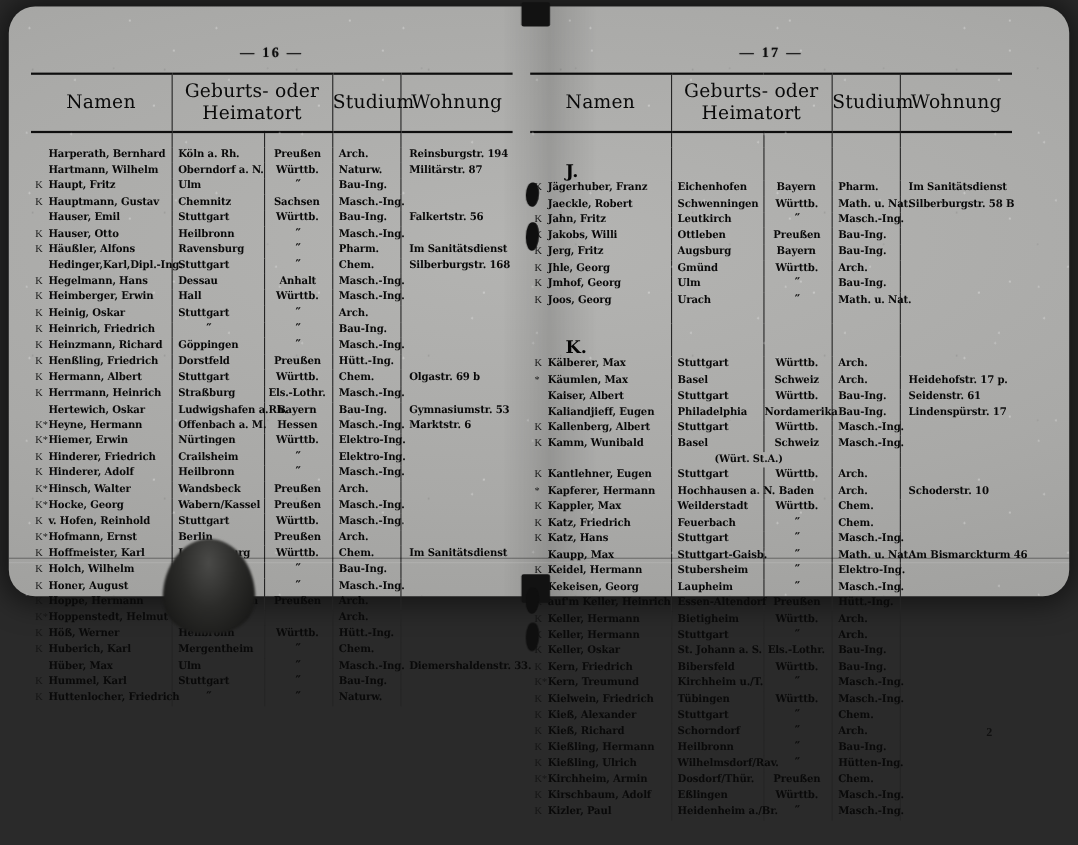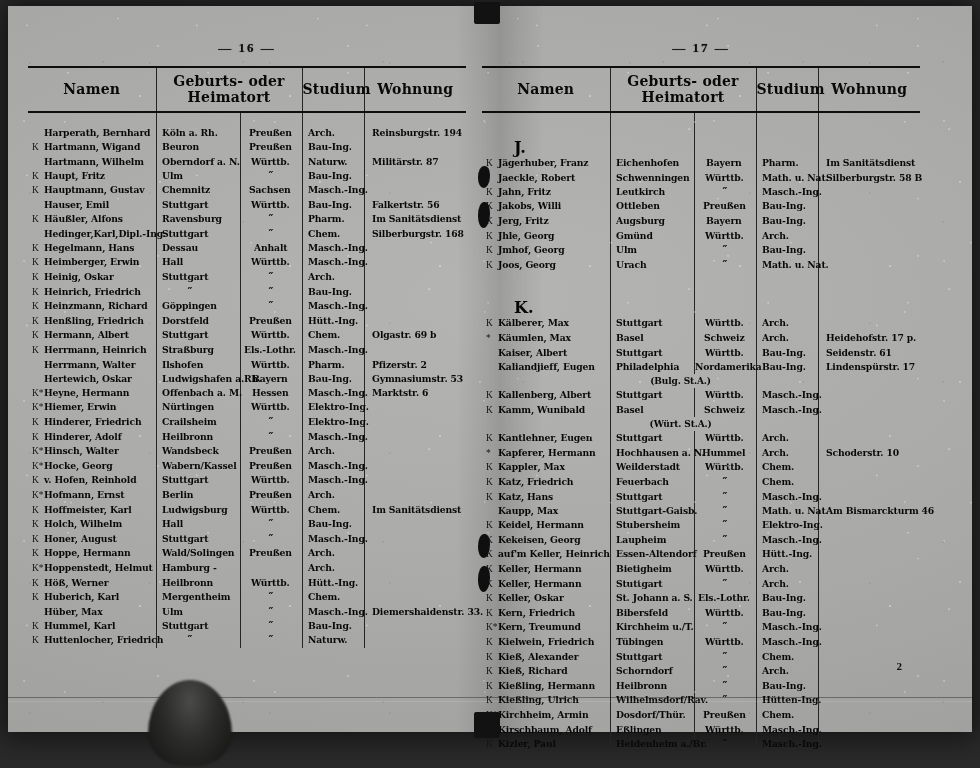--- a/index.html
+++ b/index.html
@@ -15,24 +15,25 @@
     background: #2a2a2a;
     font-family: "DejaVu Serif", serif;
   }
 
   
   #page-surface {
     position: absolute;
     left: 8px;
     top: 6px;
     width: 964px;
-    height: 726px;
+    height: 536px;
     background:
       radial-gradient(ellipse 120% 80% at 50% 40%, #b4b4b2 0%, #a9a9a7 55%, #9d9d9b 100%);
     box-shadow: 0 0 26px 6px rgba(0,0,0,0.55);
+    border-radius: 24px;
   }
   
   #grain {
     position: absolute;
     inset: 0;
     pointer-events: none;
     opacity: .5;
     background-image:
       radial-gradient(circle at 11% 13%, rgba(255,255,255,.75) 0 .7px, transparent 1.2px),
       radial-gradient(circle at 27% 61%, rgba(255,255,255,.6) 0 .7px, transparent 1.2px),
@@ -160,22 +161,22 @@
     font-weight: 700;
     font-size: 9.6px;
     letter-spacing: -.15px;
     transform: scaleX(.96);
     transform-origin: left center;
     display: inline-block;
     color: #101010;
   }
   .hd {
     font-family: "DejaVu Serif", serif;
-    font-weight: 700;
-    font-size: 14px;
+    font-weight: 400;
+    font-size: 17px;
     letter-spacing: .2px;
     color: #101010;
   }
   .corp {
     display: inline-block;
     width: 12px;
     font-family: "Liberation Serif", serif;
     font-weight: 400;
     font-size: 9.4px;
     color: #1b1b1b;
@@ -268,27 +269,20 @@
                 <td></td>
               </tr>
               <tr>
                 <td class="name"><span class="corp"></span><span class="fr">Harperath, Bernhard</span></td>
                 <td class="place"><span class="fr">Köln a. Rh.</span></td>
                 <td class="state"><span class="fr">Preußen</span></td>
                 <td class="study"><span class="fr">Arch.</span></td>
                 <td class="addr"><span class="fr">Reinsburgstr. 194</span></td>
               </tr>
               <tr>
-                <td class="name"><span class="corp">K</span><span class="fr">Hartmann, Wigand</span></td>
-                <td class="place"><span class="fr">Beuron</span></td>
-                <td class="state"><span class="fr">Preußen</span></td>
-                <td class="study"><span class="fr">Bau-Ing.</span></td>
-                <td class="addr"></td>
-              </tr>
-              <tr>
                 <td class="name"><span class="corp"></span><span class="fr">Hartmann, Wilhelm</span></td>
                 <td class="place"><span class="fr">Oberndorf a. N.</span></td>
                 <td class="state"><span class="fr">Württb.</span></td>
                 <td class="study"><span class="fr">Naturw.</span></td>
                 <td class="addr"><span class="fr">Militärstr. 87</span></td>
               </tr>
               <tr>
                 <td class="name"><span class="corp">K</span><span class="fr">Haupt, Fritz</span></td>
                 <td class="place"><span class="fr">Ulm</span></td>
                 <td class="state"><span class="ditto">″</span></td>
@@ -301,20 +295,27 @@
                 <td class="state"><span class="fr">Sachsen</span></td>
                 <td class="study"><span class="fr">Masch.-Ing.</span></td>
                 <td class="addr"></td>
               </tr>
               <tr>
                 <td class="name"><span class="corp"></span><span class="fr">Hauser, Emil</span></td>
                 <td class="place"><span class="fr">Stuttgart</span></td>
                 <td class="state"><span class="fr">Württb.</span></td>
                 <td class="study"><span class="fr">Bau-Ing.</span></td>
                 <td class="addr"><span class="fr">Falkertstr. 56</span></td>
+              </tr>
+              <tr>
+                <td class="name"><span class="corp">K</span><span class="fr">Hauser, Otto</span></td>
+                <td class="place"><span class="fr">Heilbronn</span></td>
+                <td class="state"><span class="ditto">″</span></td>
+                <td class="study"><span class="fr">Masch.-Ing.</span></td>
+                <td class="addr"></td>
               </tr>
               <tr>
                 <td class="name"><span class="corp">K</span><span class="fr">Häußler, Alfons</span></td>
                 <td class="place"><span class="fr">Ravensburg</span></td>
                 <td class="state"><span class="ditto">″</span></td>
                 <td class="study"><span class="fr">Pharm.</span></td>
                 <td class="addr"><span class="fr">Im Sanitätsdienst</span></td>
               </tr>
               <tr>
                 <td class="name"><span class="corp"></span><span class="fr">Hedinger,Karl,Dipl.-Ing.</span></td>
@@ -371,27 +372,20 @@
                 <td class="state"><span class="fr">Württb.</span></td>
                 <td class="study"><span class="fr">Chem.</span></td>
                 <td class="addr"><span class="fr">Olgastr. 69 b</span></td>
               </tr>
               <tr>
                 <td class="name"><span class="corp">K</span><span class="fr">Herrmann, Heinrich</span></td>
                 <td class="place"><span class="fr">Straßburg</span></td>
                 <td class="state"><span class="fr">Els.-Lothr.</span></td>
                 <td class="study"><span class="fr">Masch.-Ing.</span></td>
                 <td class="addr"></td>
-              </tr>
-              <tr>
-                <td class="name"><span class="corp"></span><span class="fr">Herrmann, Walter</span></td>
-                <td class="place"><span class="fr">Ilshofen</span></td>
-                <td class="state"><span class="fr">Württb.</span></td>
-                <td class="study"><span class="fr">Pharm.</span></td>
-                <td class="addr"><span class="fr">Pfizerstr. 2</span></td>
               </tr>
               <tr>
                 <td class="name"><span class="corp"></span><span class="fr">Hertewich, Oskar</span></td>
                 <td class="place"><span class="fr">Ludwigshafen a.Rh.</span></td>
                 <td class="state"><span class="fr">Bayern</span></td>
                 <td class="study"><span class="fr">Bau-Ing.</span></td>
                 <td class="addr"><span class="fr">Gymnasiumstr. 53</span></td>
               </tr>
               <tr>
                 <td class="name"><span class="corp">K*</span><span class="fr">Heyne, Hermann</span></td>
@@ -652,28 +646,20 @@
                 <td class="addr"><span class="fr">Seidenstr. 61</span></td>
               </tr>
               <tr>
                 <td class="name"><span class="corp"></span><span class="fr">Kaliandjieff, Eugen</span></td>
                 <td class="place"><span class="fr">Philadelphia</span></td>
                 <td class="state"><span class="fr">Nordamerika</span></td>
                 <td class="study"><span class="fr">Bau-Ing.</span></td>
                 <td class="addr"><span class="fr">Lindenspürstr. 17</span></td>
               </tr>
               <tr>
-                <td></td>
-                <td colspan="2">
-                  <span class="fr cont">(Bulg. St.A.)</span>
-                </td>
-                <td></td>
-                <td></td>
-              </tr>
-              <tr>
                 <td class="name"><span class="corp">K</span><span class="fr">Kallenberg, Albert</span></td>
                 <td class="place"><span class="fr">Stuttgart</span></td>
                 <td class="state"><span class="fr">Württb.</span></td>
                 <td class="study"><span class="fr">Masch.-Ing.</span></td>
                 <td class="addr"></td>
               </tr>
               <tr>
                 <td class="name"><span class="corp">K</span><span class="fr">Kamm, Wunibald</span></td>
                 <td class="place"><span class="fr">Basel</span></td>
                 <td class="state"><span class="fr">Schweiz</span></td>
@@ -691,21 +677,21 @@
               <tr>
                 <td class="name"><span class="corp">K</span><span class="fr">Kantlehner, Eugen</span></td>
                 <td class="place"><span class="fr">Stuttgart</span></td>
                 <td class="state"><span class="fr">Württb.</span></td>
                 <td class="study"><span class="fr">Arch.</span></td>
                 <td class="addr"></td>
               </tr>
               <tr>
                 <td class="name"><span class="corp">*</span><span class="fr">Kapferer, Hermann</span></td>
                 <td class="place"><span class="fr">Hochhausen a. N.</span></td>
-                <td class="state"><span class="fr">Hummel</span></td>
+                <td class="state"><span class="fr">Baden</span></td>
                 <td class="study"><span class="fr">Arch.</span></td>
                 <td class="addr"><span class="fr">Schoderstr. 10</span></td>
               </tr>
               <tr>
                 <td class="name"><span class="corp">K</span><span class="fr">Kappler, Max</span></td>
                 <td class="place"><span class="fr">Weilderstadt</span></td>
                 <td class="state"><span class="fr">Württb.</span></td>
                 <td class="study"><span class="fr">Chem.</span></td>
                 <td class="addr"></td>
               </tr>

